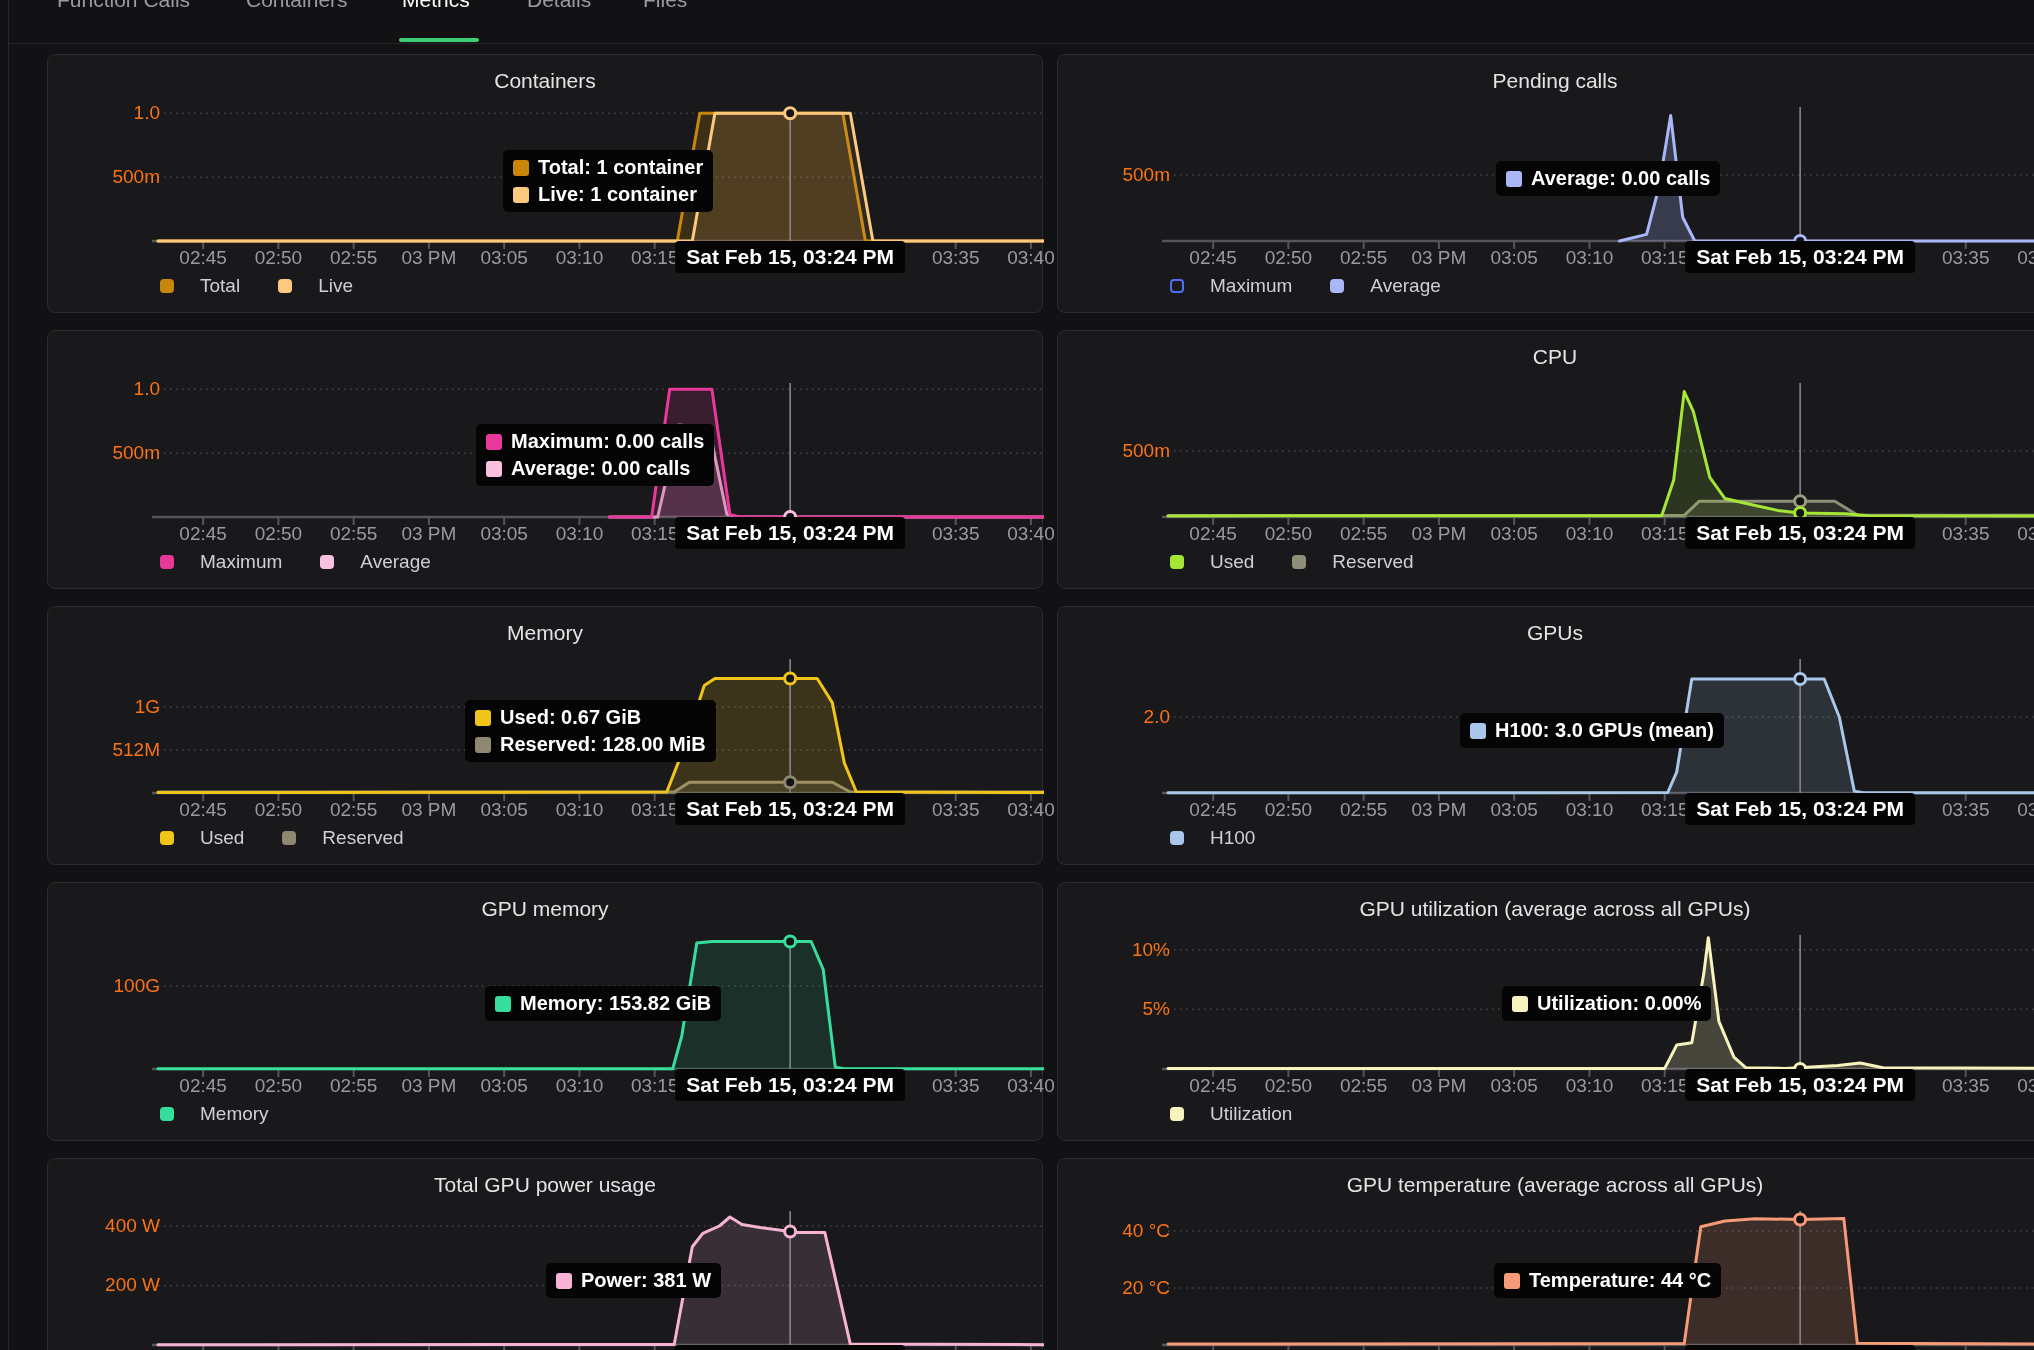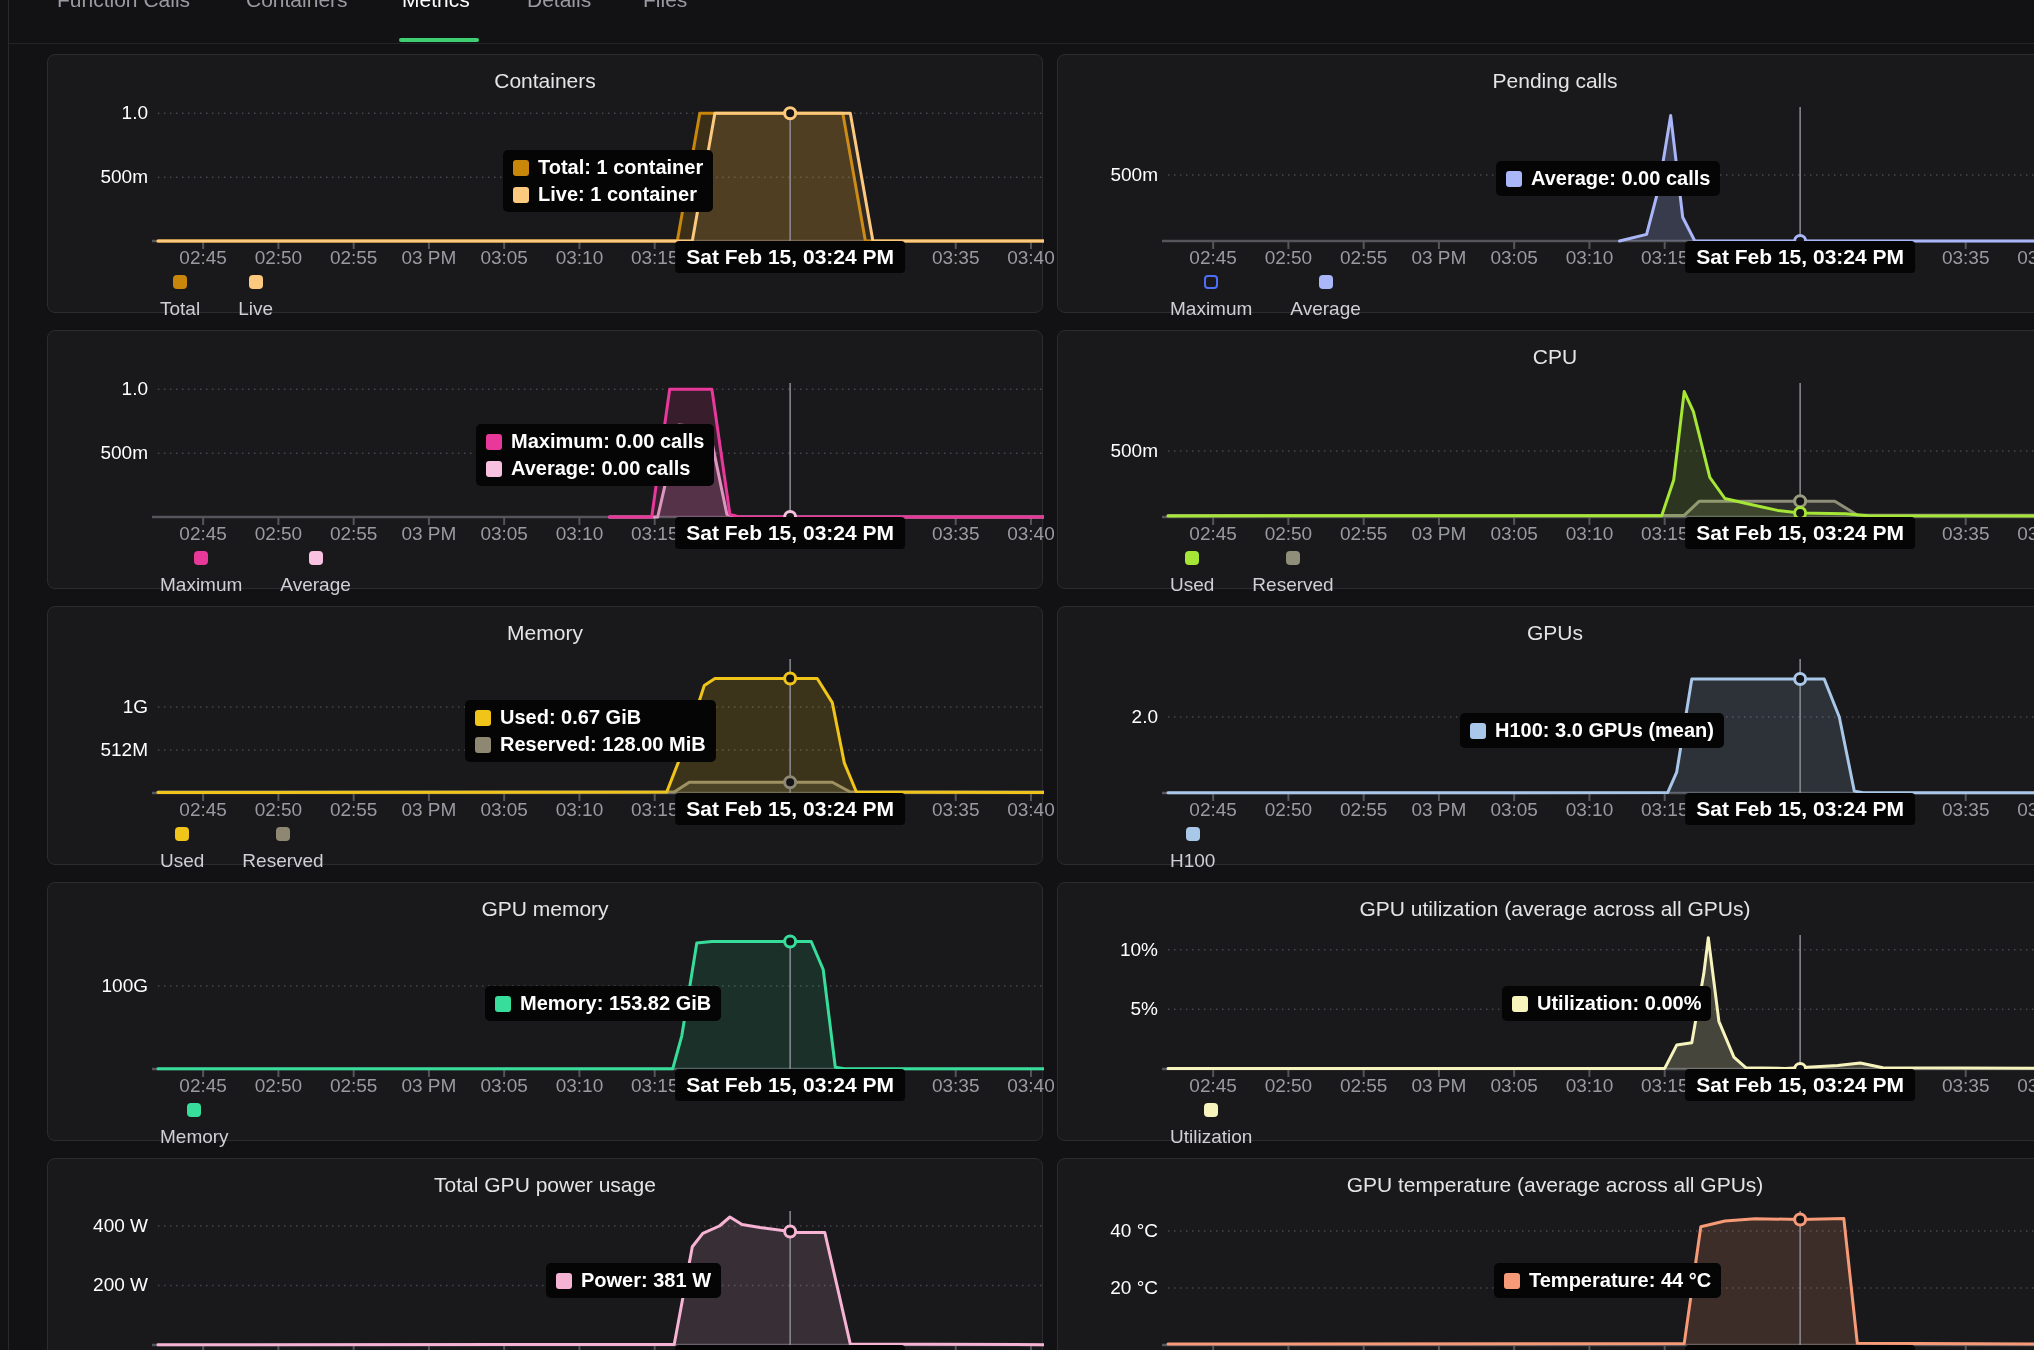--- a/index.html
+++ b/index.html
@@ -9,24 +9,24 @@
   header{position:absolute;left:9px;top:0;width:2025px;height:43px;overflow:hidden;
          border-bottom:1px solid #242427;}
   .tab{position:absolute;top:-12px;font-size:21px;font-weight:500;color:#9a9aa2;white-space:nowrap;cursor:pointer;}
   .tab.active{color:#ffffff;}
   #tab-underline{position:absolute;height:4px;border-radius:2px;top:38px;}
   .panel{position:absolute;width:996px;height:259px;background:#19191b;border:1px solid #2c2c2f;
          border-radius:8px;box-sizing:border-box;}
   .panel-title{position:absolute;left:0;top:14px;width:100%;margin:0;text-align:center;
                font-size:21px;font-weight:400;color:#e4e4e7;}
   .plot{position:absolute;left:0;top:44px;width:996px;height:216px;}
-  .ylabel{position:absolute;left:4px;width:96px;text-align:right;font-size:19px;color:#ffffff;}
+  .ylabel{position:absolute;left:16px;width:96px;text-align:right;font-size:19px;color:#f97316;}
   .xlabel{position:absolute;top:192px;transform:translateX(-50%);font-size:19px;color:#9a9aa2;white-space:nowrap;}
   .legend{position:absolute;left:112px;top:220px;display:flex;gap:38px;align-items:center;}
-  .legend-item{display:flex;align-items:center;gap:9px;cursor:pointer;flex-direction:column;}
+  .legend-item{display:flex;align-items:center;gap:26px;cursor:pointer;}
   .legend-swatch{width:14px;height:14px;border-radius:4px;box-sizing:border-box;}
   .legend-label{font-size:19px;color:#cfcfd4;}
   .series-tooltip{position:absolute;background:#050505;border-radius:5px;padding:6px 10px;
                   display:flex;flex-direction:column;gap:4px;z-index:5;}
   .stt-row{display:flex;align-items:center;gap:9px;white-space:nowrap;}
   .stt-swatch{width:16px;height:16px;border-radius:3px;box-sizing:border-box;}
   .stt-text{font-size:20px;font-weight:bold;color:#ffffff;}
   .time-tooltip{position:absolute;background:#050505;border-radius:4px;padding:4px 11px;
                 font-size:21px;font-weight:bold;color:#ffffff;white-space:nowrap;
                 transform:translateX(-50%);z-index:6;}

